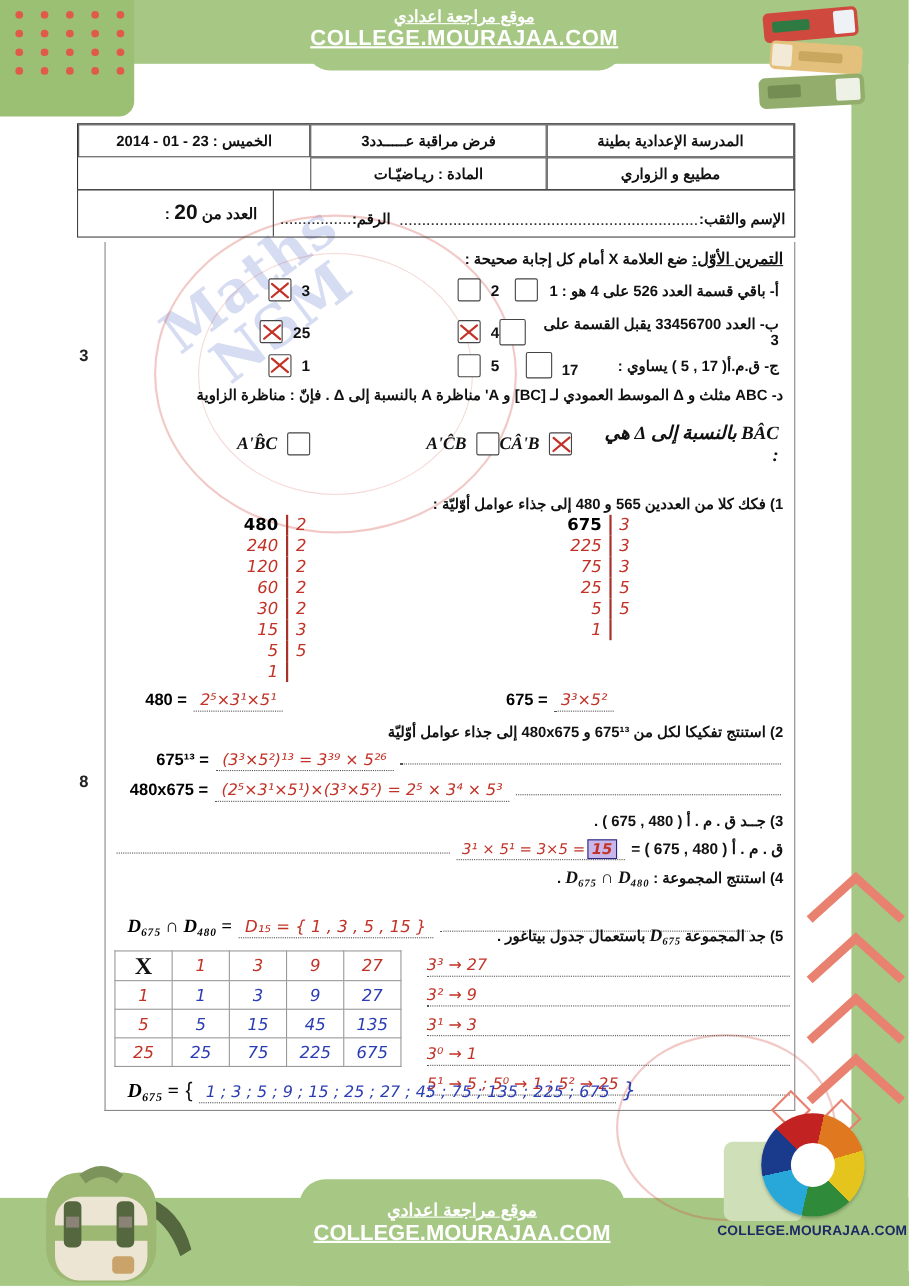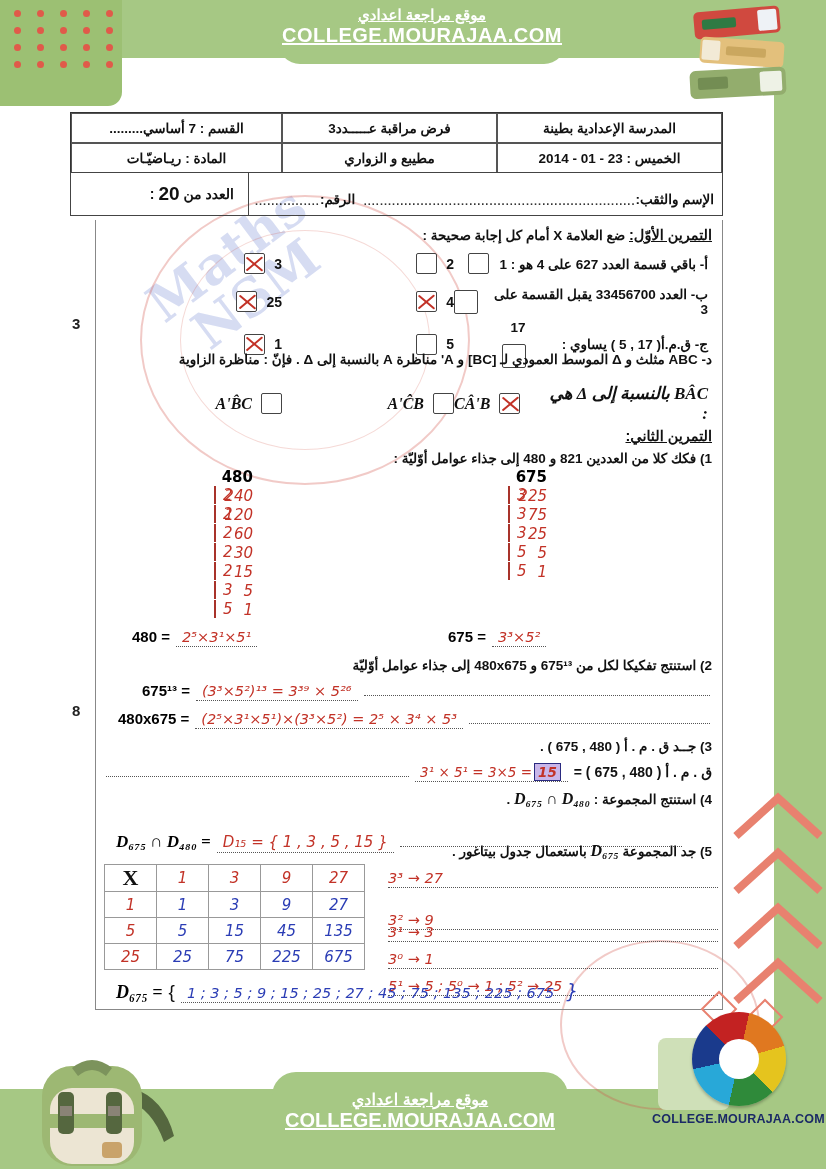--- a/index.html
+++ b/index.html
@@ -72,21 +72,21 @@
   .cb.checked::before { transform:rotate(40deg); }
   .cb.checked::after  { transform:rotate(-40deg); }
   .math { font-family:"Liberation Serif", serif; font-style:italic; font-weight:bold; font-size:16px; }
 
   
   .hw-red  { font-family:"DejaVu Sans", sans-serif; font-style:italic; color:#c23227; }
   .hw-blue { font-family:"DejaVu Sans", sans-serif; font-style:italic; color:#2b3db5; }
 
   
   .ladder { position:absolute; direction:ltr; }
-  .lrow { display:flex; height:19px; line-height:18px; font-size:15px;flex-direction:column; }
+  .lrow { display:flex; height:19px; line-height:18px; font-size:15px; }
   .lnum { width:46px; text-align:right; padding-right:7px; }
   .ldiv { border-left:2px solid #a8322a; padding-left:7px; width:26px; }
   .lrow .lnum, .lrow .ldiv { color:#c23227; font-family:"DejaVu Sans"; font-style:italic; }
   .lrow.printed .lnum { color:#000; font-style:normal; font-weight:bold; font-size:15px; }
 
   .ansline { position:absolute; direction:ltr; font-size:14px; display:flex; align-items:baseline; gap:6px; }
   .ansline .lbl { font-weight:bold; color:#000; white-space:nowrap; }
   .ansline .val { border-bottom:1.5px dotted #555; padding:0 6px 1px 6px; font-size:14.5px; white-space:nowrap; }
   .fill { border-bottom:1.5px dotted #555; flex:1; }
 
@@ -198,21 +198,20 @@
   <svg width="96" height="58" viewBox="0 0 96 58">
       <polyline points="6,50 48,12 90,50" fill="none" stroke="#e8816f" stroke-width="8"></polyline>
     </svg>
 </div>
 
 <div class="sheet">
 
   <div class="hdr-table">
     <div class="hdr-cell">المدرسة الإعدادية بطينة</div>
     <div class="hdr-cell">فرض مراقبة عـــــدد3</div>
-    <div class="hdr-cell">القسم : 7 أساسي.........</div>
     <div class="hdr-cell">الخميس : 23 - 01 - 2014</div>
     <div class="hdr-cell">مطيبع و الزواري</div>
     <div class="hdr-cell">المادة : ريـاضيّـات</div>
   </div>
 
   <div class="id-row">
     <div class="id-right">
       <span>الإسم والثقب:</span>
       <span class="dots" style="flex:1;">......................................................................</span>
       <span style="margin-right:8px;">الرقم:</span>
@@ -228,21 +227,21 @@
 
   <div class="content-box">
 
     <div class="line" style="top:7px;">
       <span class="ex-title">التمرين الأوّل:</span>
       <span style="font-weight:bold;">ضع العلامة X أمام كل إجابة صحيحة :</span>
     </div>
 
     <div class="ex1row" style="top:33px;">
       <div class="q">
-          <span>أ-  باقي قسمة العدد  627  على  4  هو :  1</span>
+          <span>أ-  باقي قسمة العدد  526  على  4  هو :  1</span>
         <span class="cb"></span>
         </div>
       <div class="opt">
           <span>2</span>
         <span class="cb"></span>
         </div>
       <div class="opt">
           <span>3</span>
         <span class="cb checked"></span>
         </div>
@@ -259,21 +258,21 @@
         </div>
       <div class="opt">
           <span>25</span>
         <span class="cb checked"></span>
         </div>
     </div>
 
     <div class="ex1row" style="top:100px;">
       <div class="q">
           <span>ج-  ق.م.أ( 17 , 5 ) يساوي :</span>
-        <span style="display:flex;align-items:flex-start;gap:9px;margin-right:26px;flex-direction:column;">
+        <span style="display:flex;align-items:flex-end;gap:9px;margin-right:26px;">
           <span>17</span>
           <span class="cb" style="width:24px;height:24px;"></span>
           </span>
         </div>
       <div class="opt">
           <span>5</span>
         <span class="cb"></span>
         </div>
       <div class="opt">
           <span>1</span>
@@ -294,24 +293,21 @@
       <div class="opt">
           <span class="cb"></span>
         <span class="math">A'ĈB</span>
         </div>
       <div class="opt">
           <span class="cb"></span>
         <span class="math">A'B̂C</span>
         </div>
     </div>
 
-    <div class="line" style="top:208px;">
-      <span class="ex-title">التمرين الثاني:</span>
-    </div>
-    <div class="line" style="top:230px; font-weight:bold;">1) فكك كلا  من  العددين  821  و  480  إلى جذاء عوامل أوّليّة :</div>
+    <div class="line" style="top:230px; font-weight:bold;">1) فكك كلا  من  العددين  565  و  480  إلى جذاء عوامل أوّليّة :</div>
 
     <div class="ladder" style="left:118px; top:248px;">
       <div class="lrow printed">
           <span class="lnum">480</span>
           <span class="ldiv">2</span>
         </div>
       <div class="lrow">
           <span class="lnum">240</span>
           <span class="ldiv">2</span>
         </div>
@@ -366,21 +362,21 @@
           <span class="lnum">1</span>
           <span class="ldiv"></span>
         </div>
     </div>
 
     <div class="ansline" style="left:36px; top:408px;">
       <span class="lbl" style="font-size:15px;">480 =</span>
       <span class="val hw-red">2⁵×3¹×5¹</span>
     </div>
     <div class="ansline" style="left:352px; top:408px;">
-      <span class="lbl" style="font-size:15px;">675 =</span>
+      <span class="lbl" style="font-size:15px;margin-left:12px;">675 =</span>
       <span class="val hw-red">3³×5²</span>
     </div>
 
     <div class="line" style="top:437px; font-weight:bold;">2) استنتج تفكيكا لكل من  675¹³  و  480x675  إلى جذاء عوامل أوّليّة</div>
 
     <div class="ansline" style="left:46px; top:462px; right:12px;">
       <span class="lbl" style="font-size:15px;">675¹³ =</span>
       <span class="val hw-red">(3³×5²)¹³ = 3³⁹ × 5²⁶</span>
         <span class="fill"></span>
     </div>
@@ -444,21 +440,21 @@
         <td class="hw-red">25</td>
         <td class="hw-blue">25</td>
         <td class="hw-blue">75</td>
         <td class="hw-blue">225</td>
         <td class="hw-blue">675</td>
       </tr>
     </tbody>
       </table>
 
     <div class="note hw-red" style="left:292px; top:650px;">3³ → 27</div>
-    <div class="note hw-red" style="left:292px; top:692px;">3² → 9</div>
+    <div class="note hw-red" style="left:292px; top:677px;">3² → 9</div>
     <div class="note hw-red" style="left:292px; top:704px;">3¹ → 3</div>
     <div class="note hw-red" style="left:292px; top:731px;">3⁰ → 1</div>
     <div class="note hw-red" style="left:292px; top:758px;">5¹ → 5   ;   5⁰ → 1   ;   5² → 25</div>
 
     <div class="ansline" style="left:20px; top:760px; width:580px;">
       <span class="lbl math" style="font-size:18px;">D₆₇₅ =</span>
       <span style="font-size:19px;">{</span>
       <span class="val hw-blue" style="font-size:14.5px;">1 ; 3 ; 5 ; 9 ; 15 ; 25 ; 27 ; 45 ; 75 ; 135 ; 225 ; 675</span>
       <span class="hw-blue" style="font-size:19px;">}</span>
     </div>

